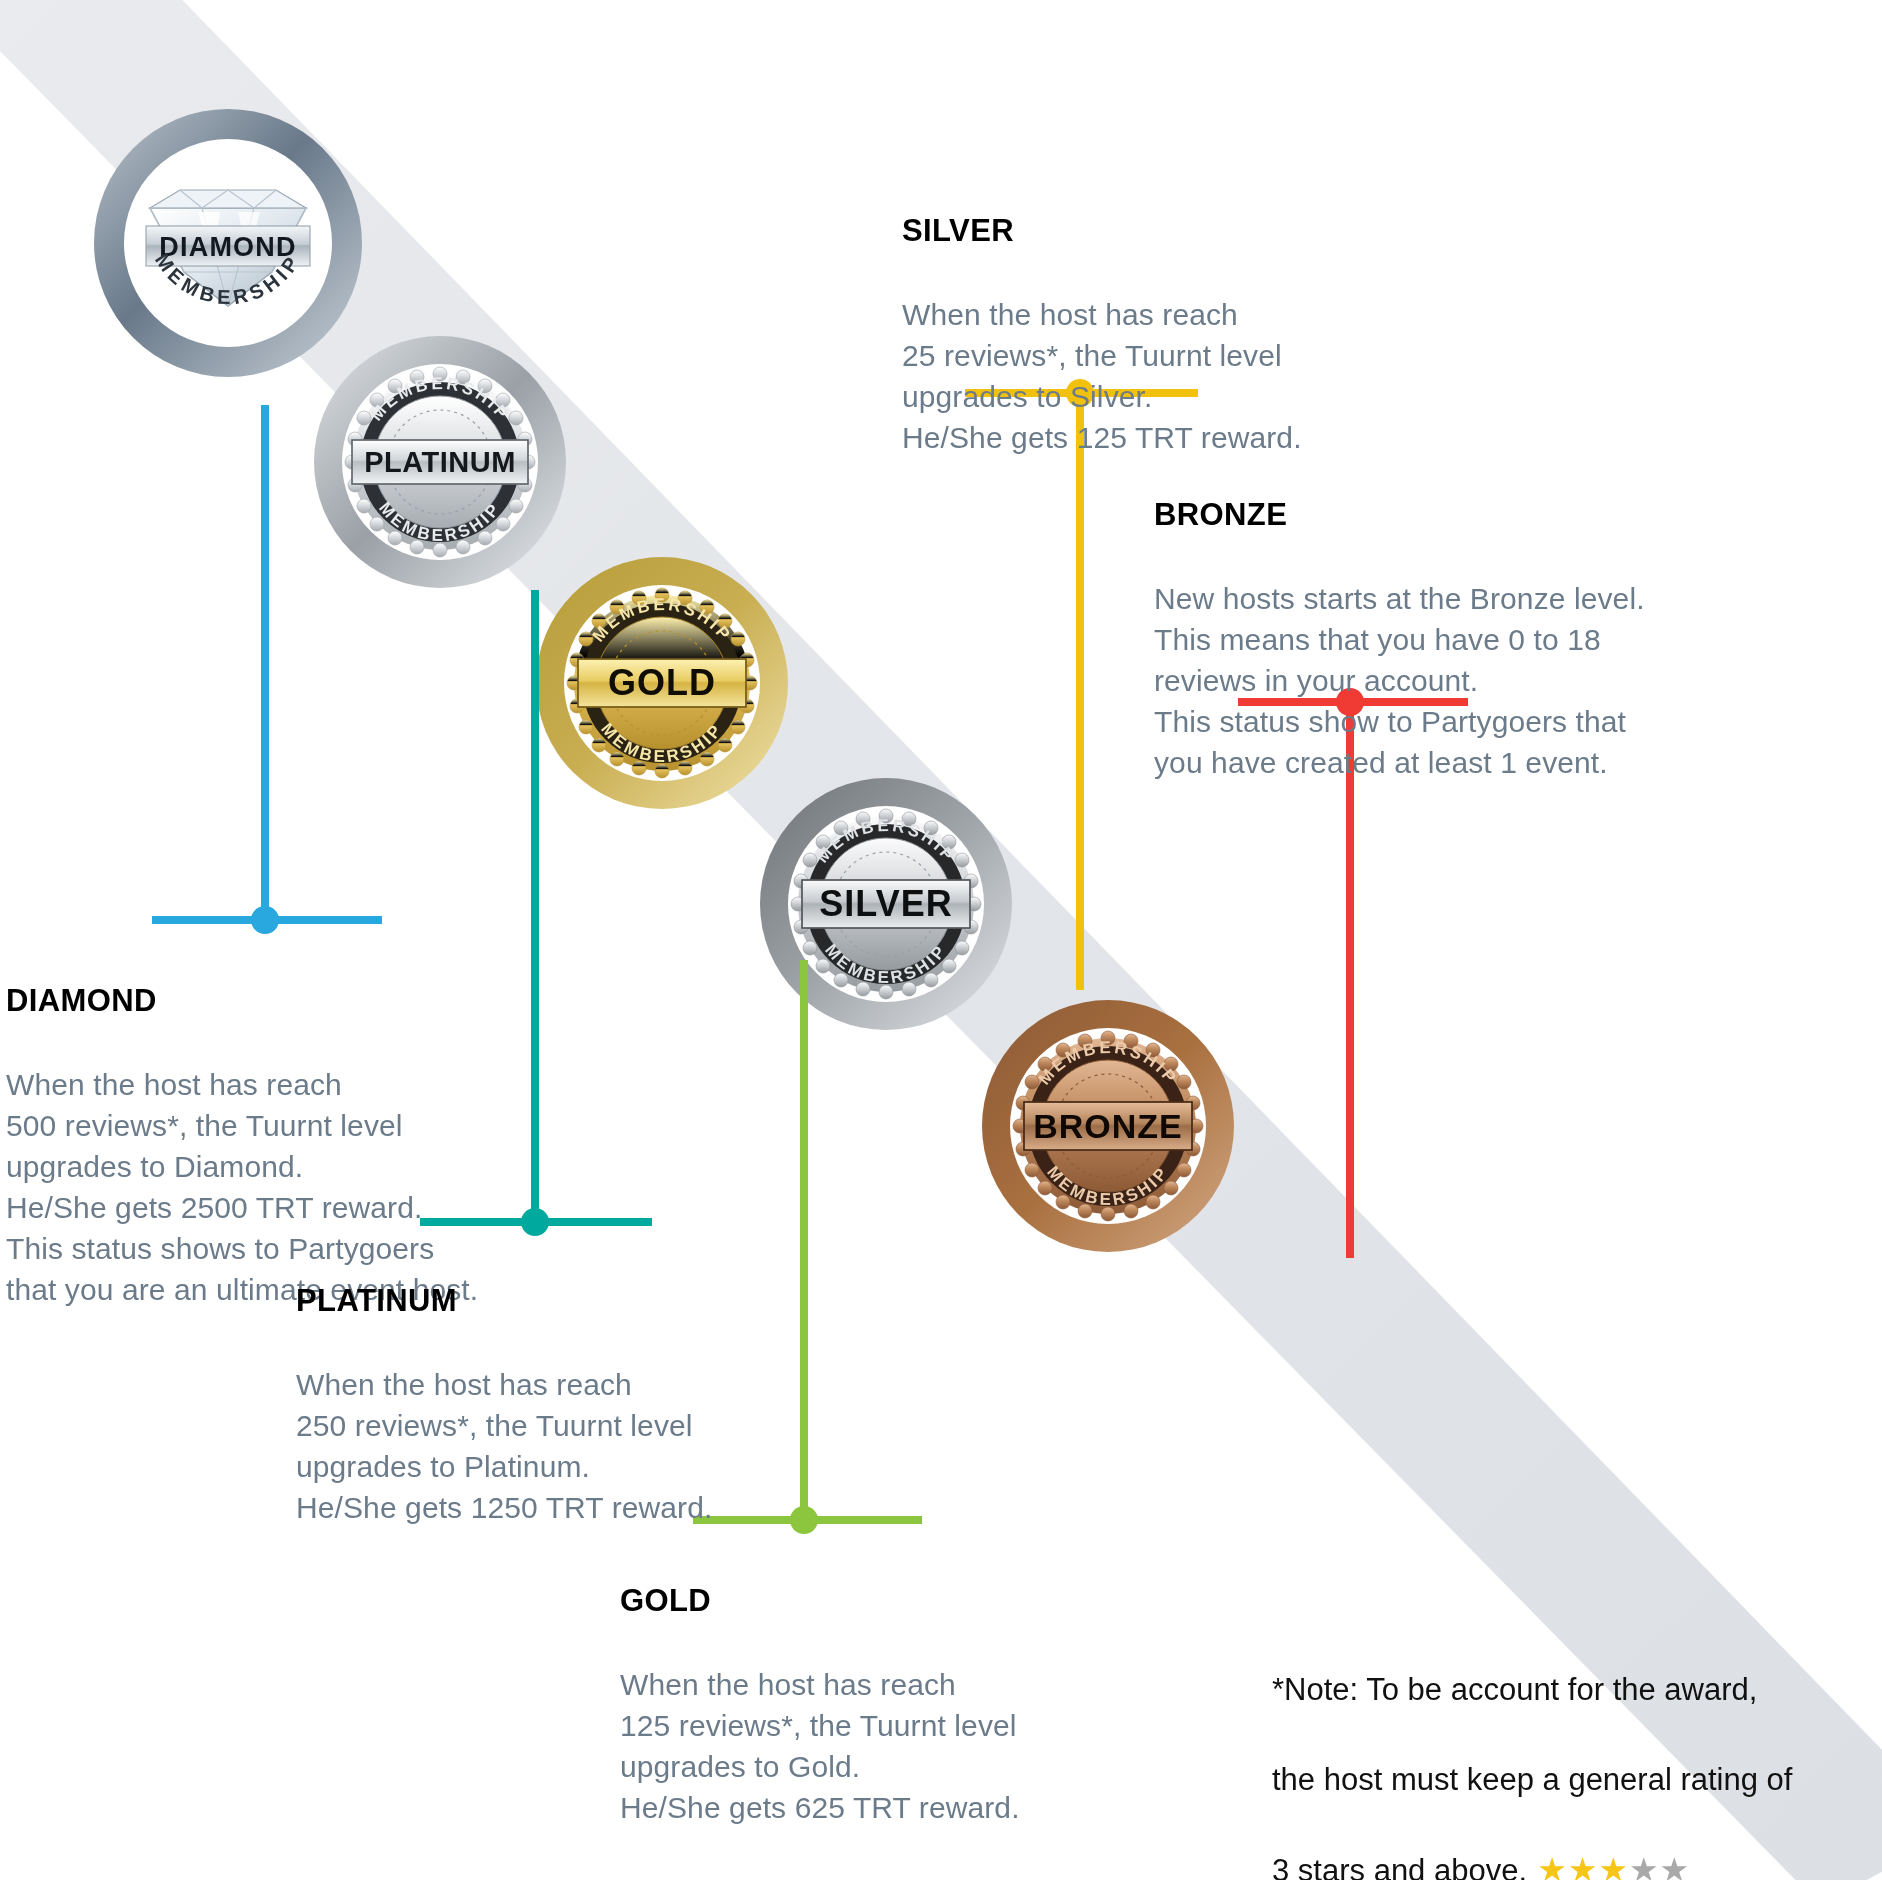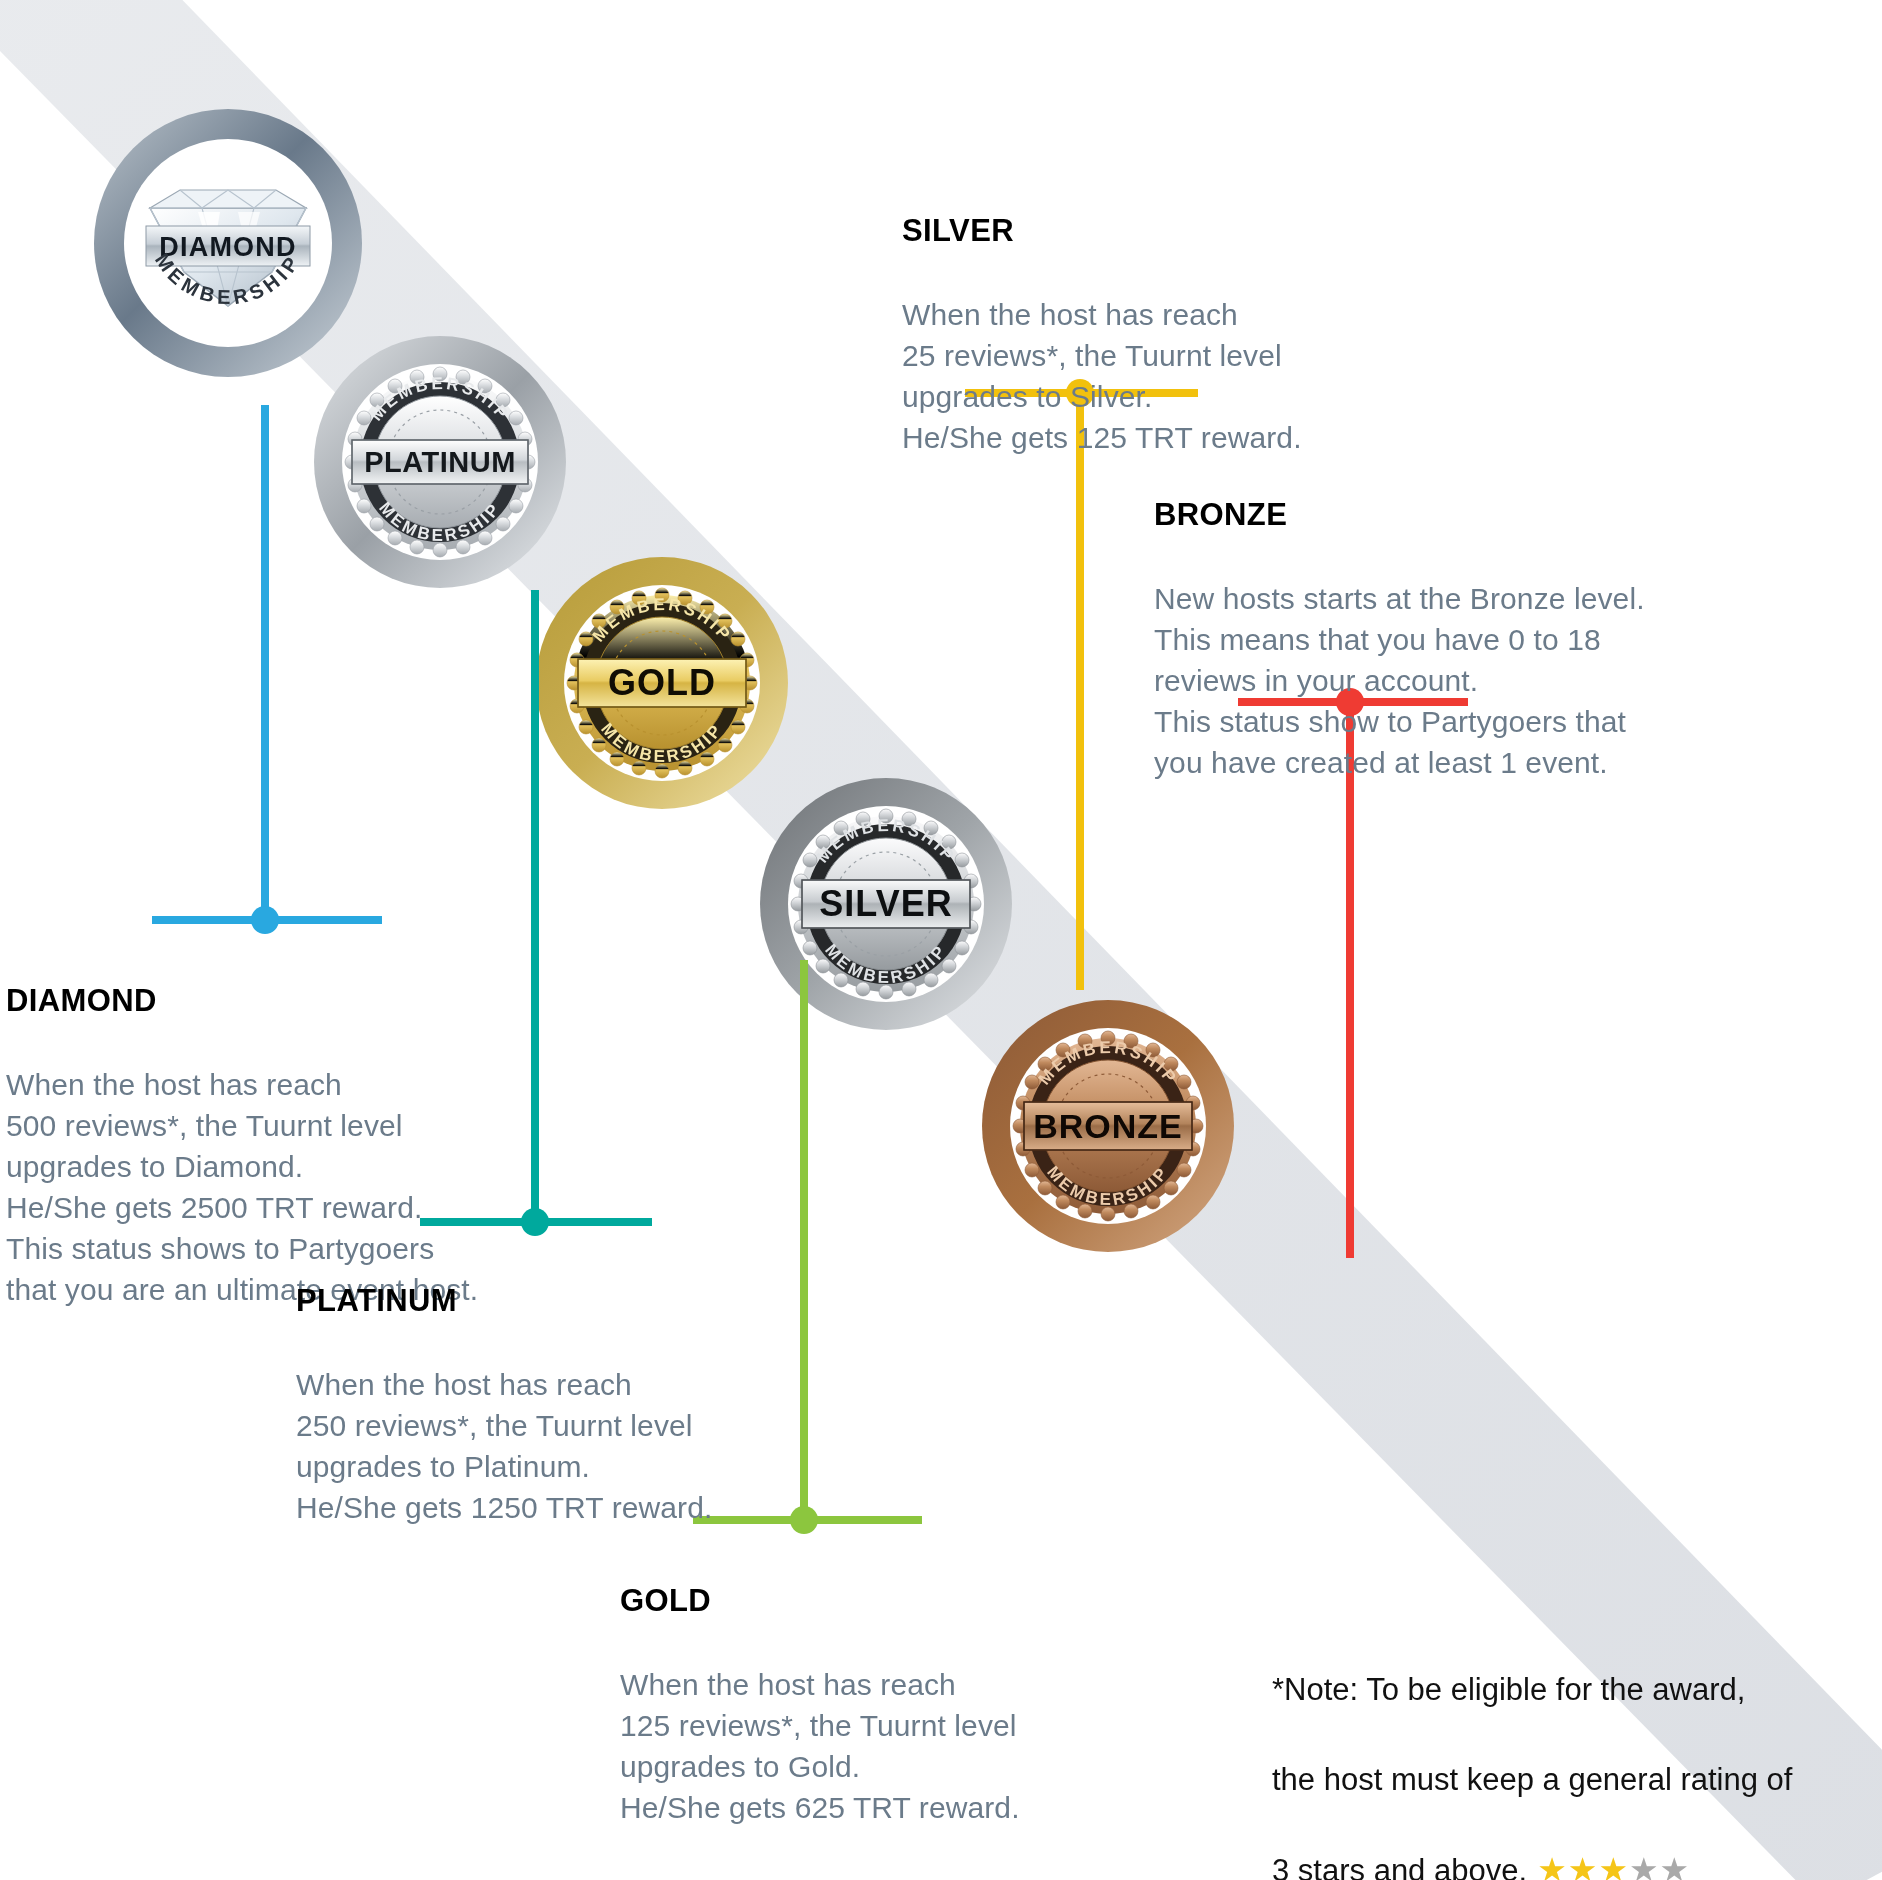--- a/index.html
+++ b/index.html
@@ -458,18 +458,18 @@
   <div class="txtblock" style="left:1154px; top:452px; width:620px;">
     <span class="hd">BRONZE</span>
     <span>New hosts starts at the Bronze level.
 This means that you have 0 to 18
 reviews in your account.
 This status show to Partygoers that
 you have created at least 1 event.</span>
   </div>
 
   <div class="notebox" style="left:1272px; top:1622px; width:660px;">
-    <span>*Note: To be eligible for the award,</span><br>
+    <span>*Note: To be account for the award,</span><br>
     <span>the host must keep a general rating of</span><br>
     <span>3 stars and above.</span><span class="stars"> <span>★★★</span><span class="dim">★★</span></span>
   </div>
 
 </div>
 
 </body></html>

